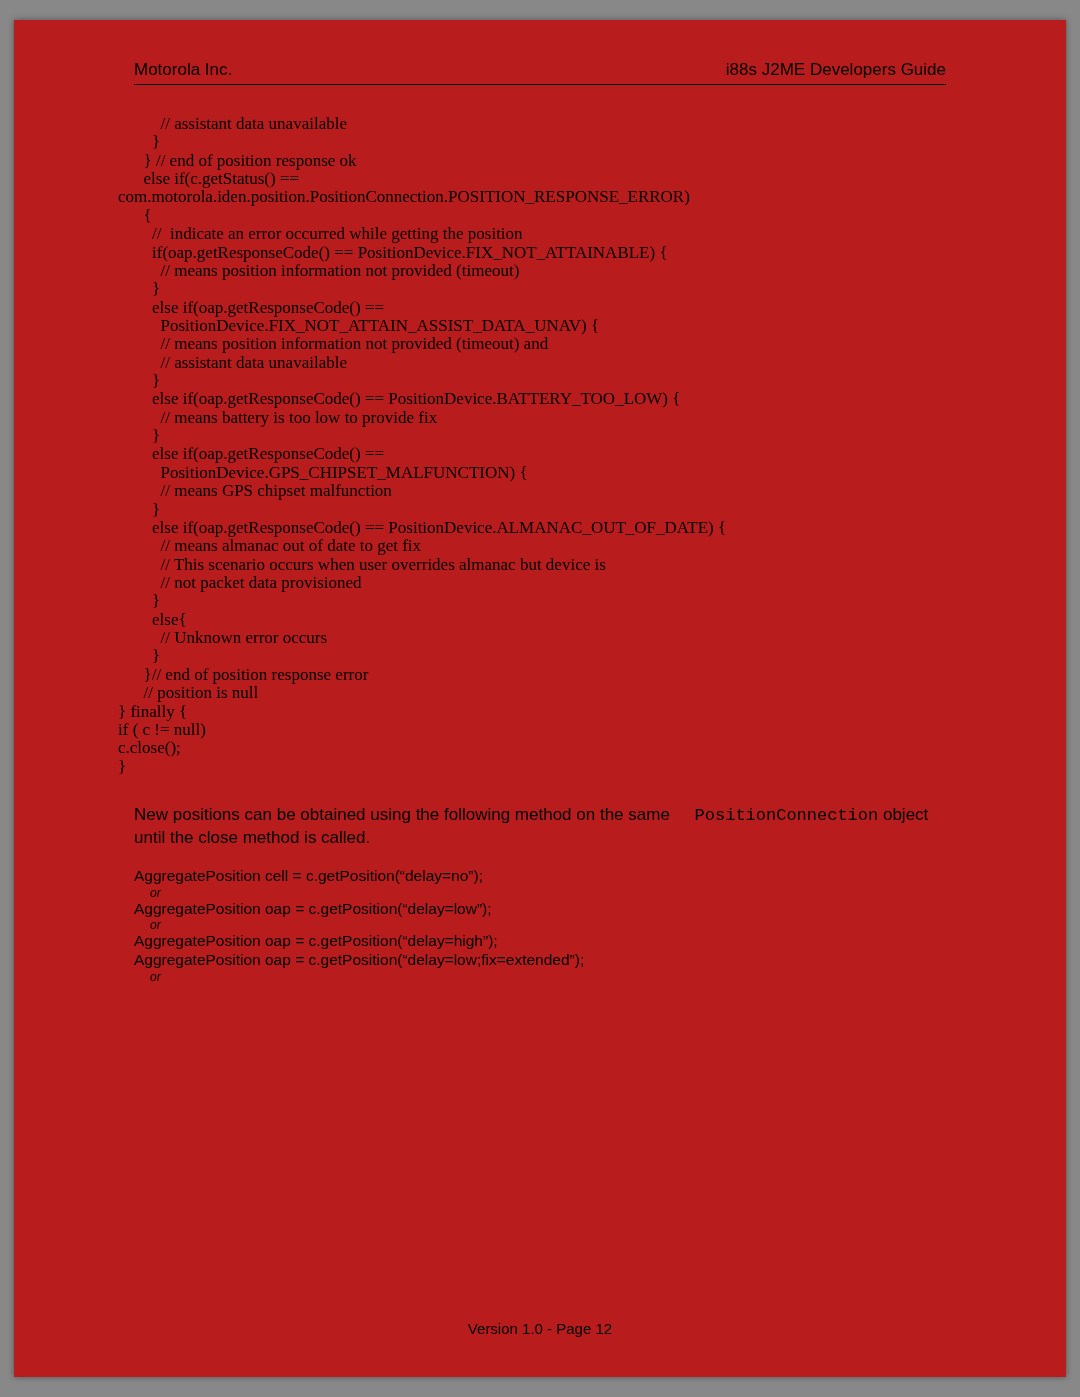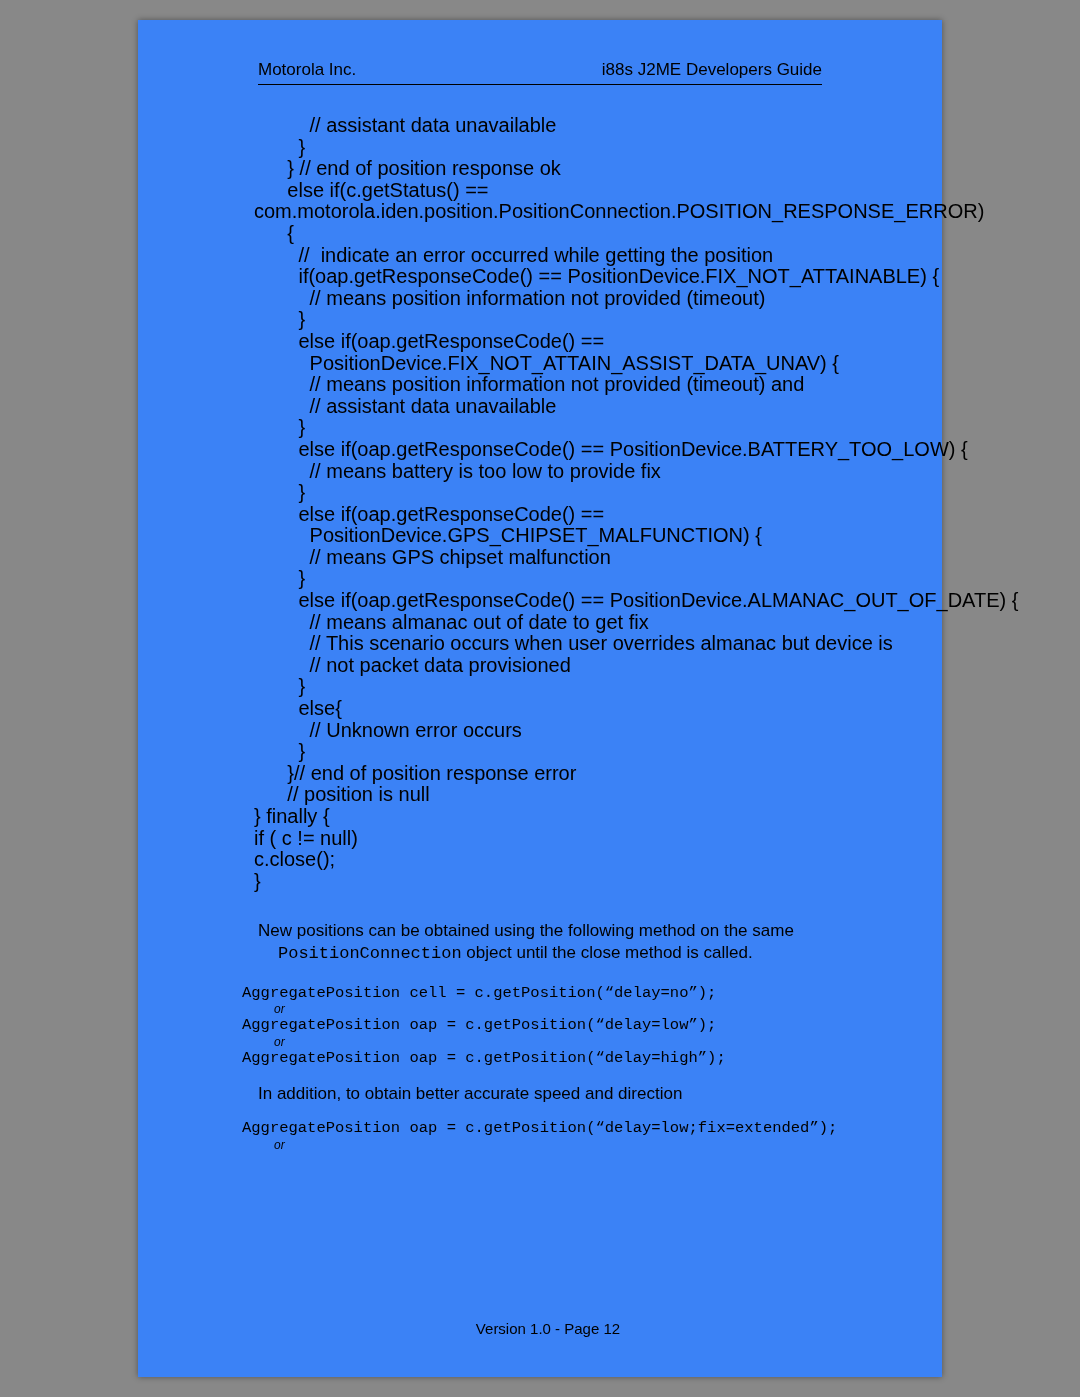--- a/index.html
+++ b/index.html
@@ -4,56 +4,56 @@
 <style>
   * { margin: 0; padding: 0; box-sizing: border-box; }
   body {
     background: #888;
     font-family: Arial, Helvetica, sans-serif;
     width: 1080px;
     height: 1397px;
     overflow: hidden;
   }
   .page {
-    background: #3b82f6;
-    width: 804px;
+    background: #b91c1c;
+    width: 1052px;
     margin: 20px auto;
     padding: 40px 60px 60px 60px;
     min-height: 1357px;
     position: relative;
     box-shadow: 0 0 6px rgba(0,0,0,.4);
   }
   .header-row {
     display: flex;
     justify-content: space-between;
     font-size: 17px;
     color: #000;
     padding: 0 60px;
   }
   .header-right { text-align: left; }
   .hr {
     border: none;
     border-top: 1px solid #000;
     margin: 4px 60px 30px 60px;
   }
   .code {
-    font-family: Liberation Sans, sans-serif;
-    font-size: 20px;
+    font-family: Liberation Serif, serif;
+    font-size: 17px;
     color: #000;
     white-space: pre;
     line-height: 1.08;
-    margin-left: 56px;
+    margin-left: 44px;
   }
   .code2 {
-    font-family: Liberation Mono, monospace;
+    font-family: Liberation Sans, sans-serif;
     font-size: 15.5px;
     color: #000;
     white-space: pre;
     line-height: 1.2;
-    margin-left: 44px;
+    margin-left: 60px;
   }
   .or {
     font-family: Arial, Helvetica, sans-serif;
     font-size: 12px;
     color: #000;
     margin-left: 76px;
     font-style: italic;
   }
   .body-text {
     font-family: Arial, Helvetica, sans-serif;
@@ -62,21 +62,21 @@
     line-height: 1.3;
     margin: 28px 60px 18px 60px;
   }
   .inline-code {
     font-family: "Courier New", Courier, monospace;
     padding-left: 20px;
   }
   .footer {
     position: absolute;
     bottom: 40px;
-    left: 8px;
+    left: 0;
     width: 100%;
     text-align: center;
     font-size: 15px;
     color: #000;
   }
 </style>
 </head>
 <body>
 
 <div class="page">
@@ -127,19 +127,18 @@
   <p class="body-text">
     <span>New positions can be obtained using the following method on the same </span><span class="inline-code">PositionConnection</span><span> object until the close method is called.</span>
   </p>
 
   <pre class="code2">AggregatePosition cell = c.getPosition(“delay=no”);</pre>
   <div class="or">or</div>
   <pre class="code2">AggregatePosition oap = c.getPosition(“delay=low”);</pre>
   <div class="or">or</div>
   <pre class="code2">AggregatePosition oap = c.getPosition(“delay=high”);</pre>
 
-  <p class="body-text" style="margin-top:16px;margin-bottom:14px;">In addition, to obtain better accurate speed and direction</p>
 
   <pre class="code2">AggregatePosition oap = c.getPosition(“delay=low;fix=extended”);</pre>
   <div class="or">or</div>
 
   <div class="footer">Version 1.0 - Page 12</div>
 </div>
 
 </body></html>

